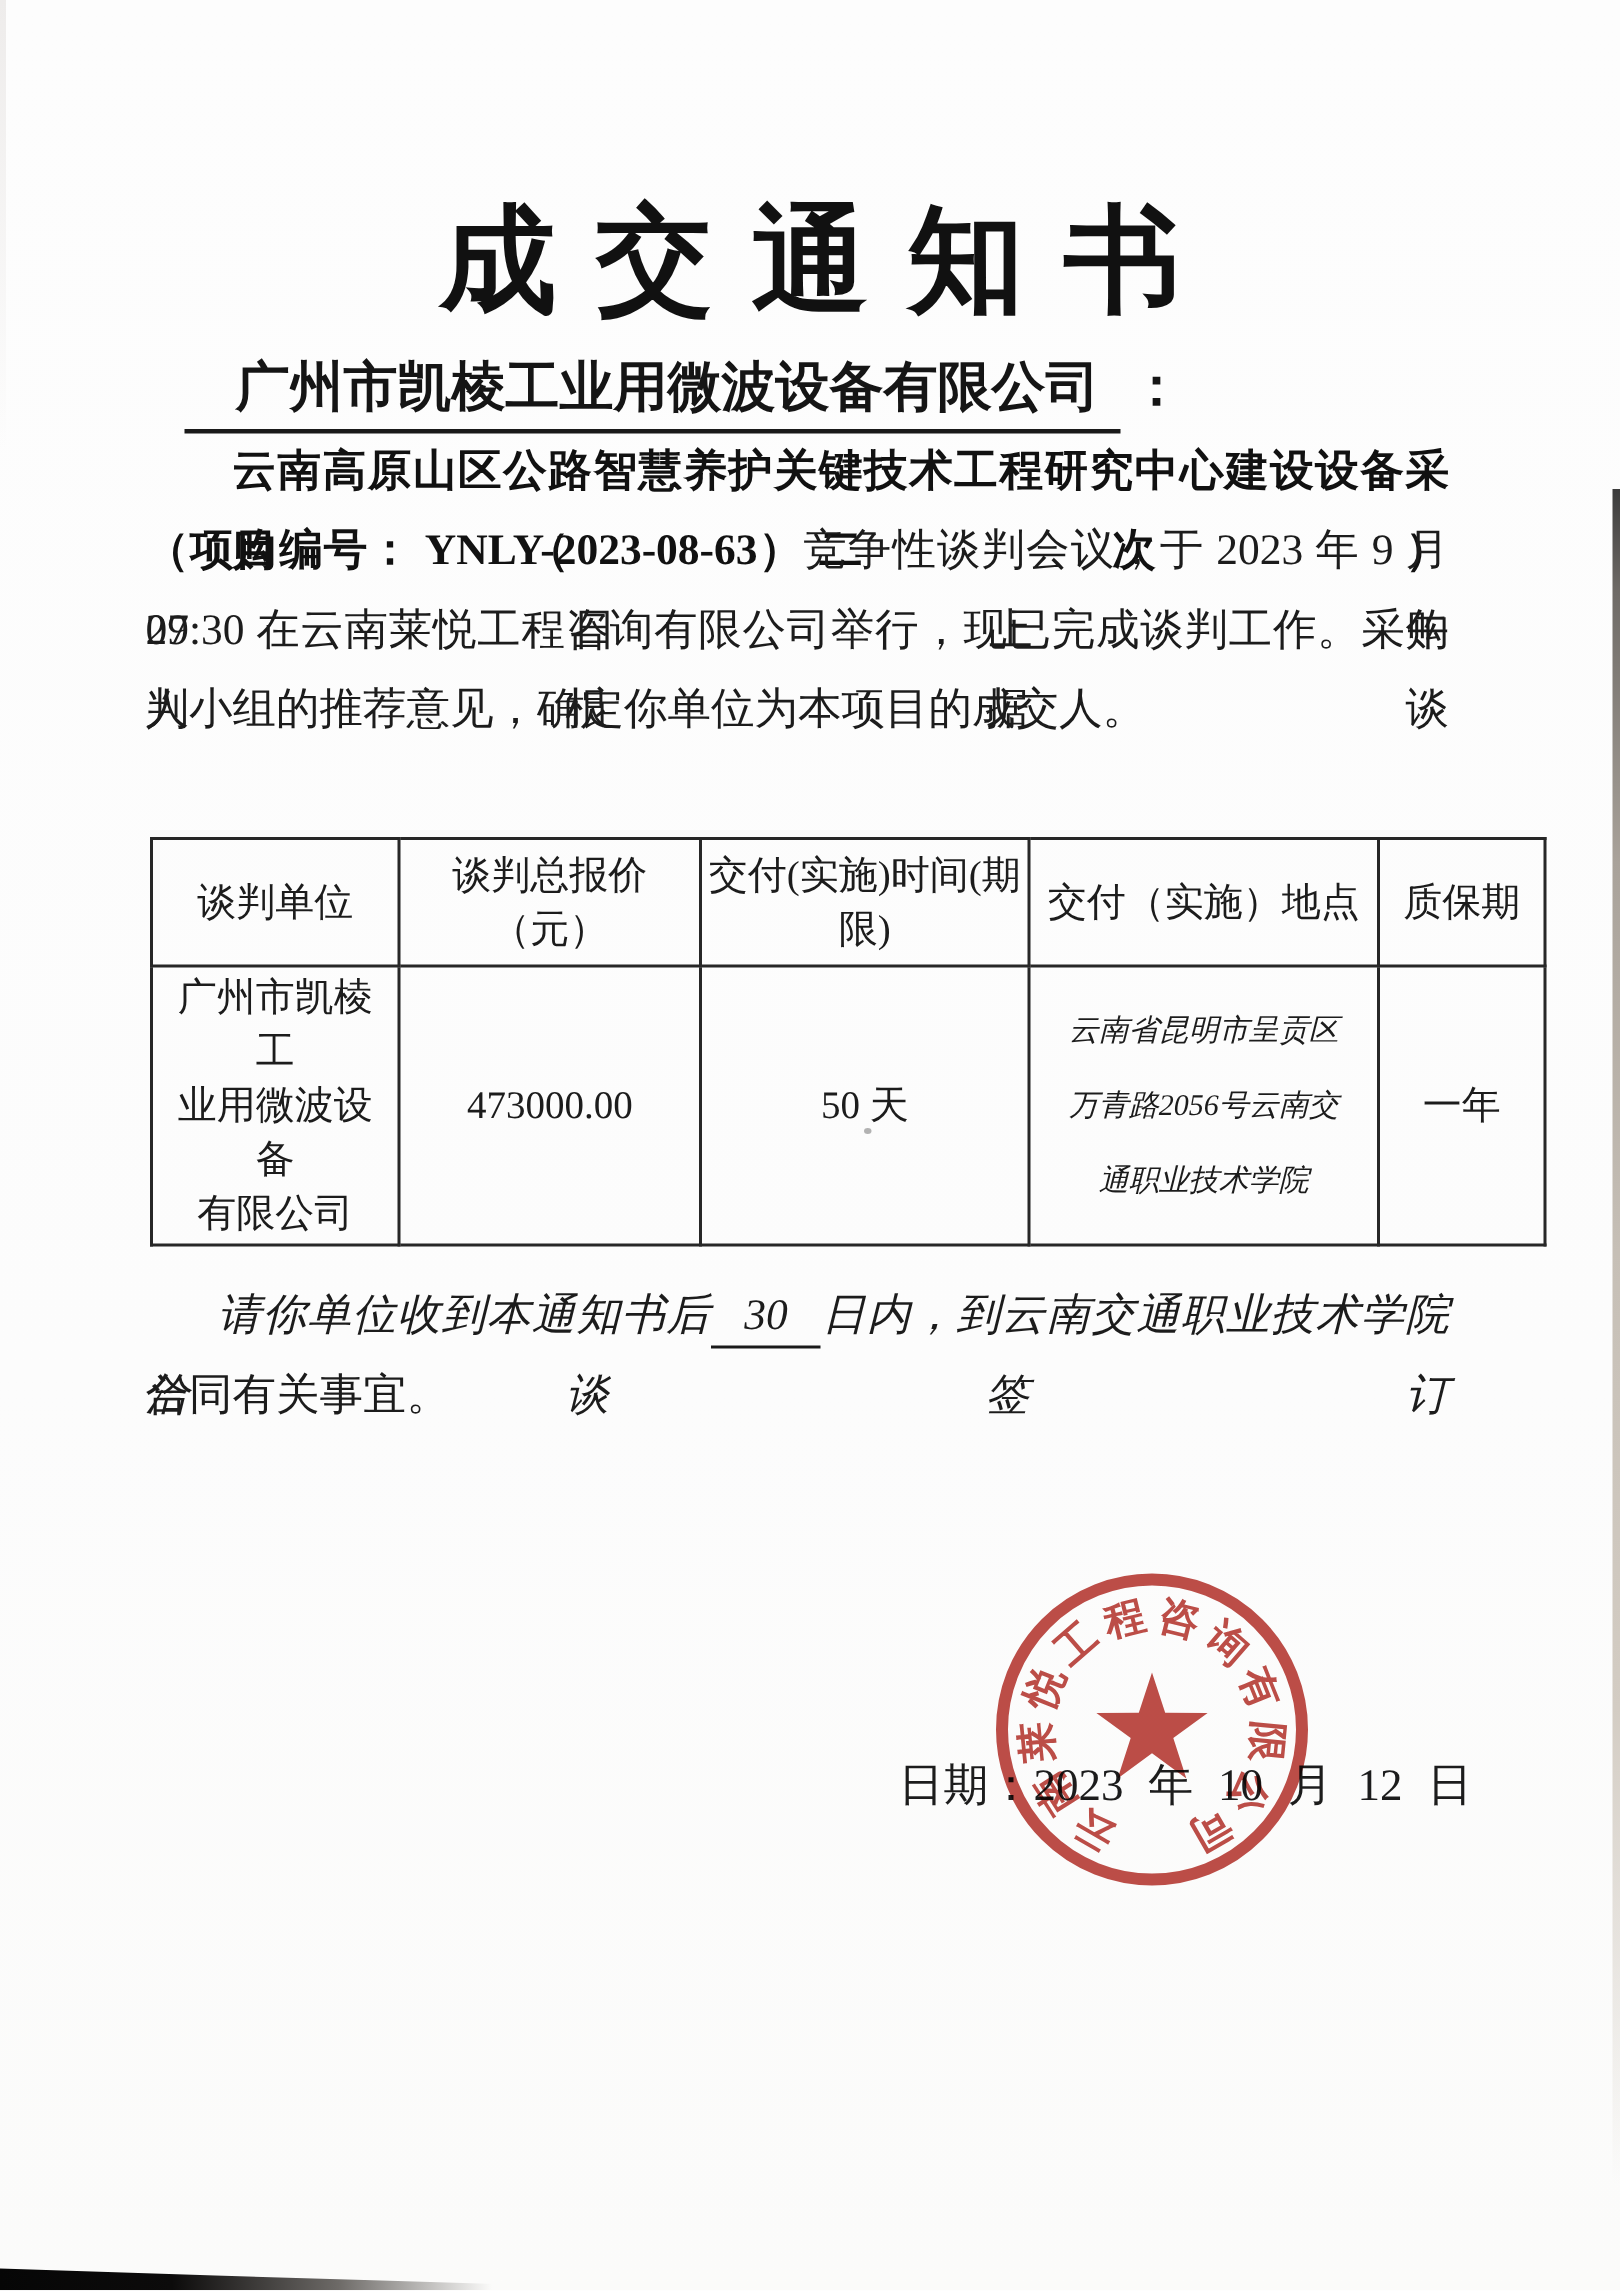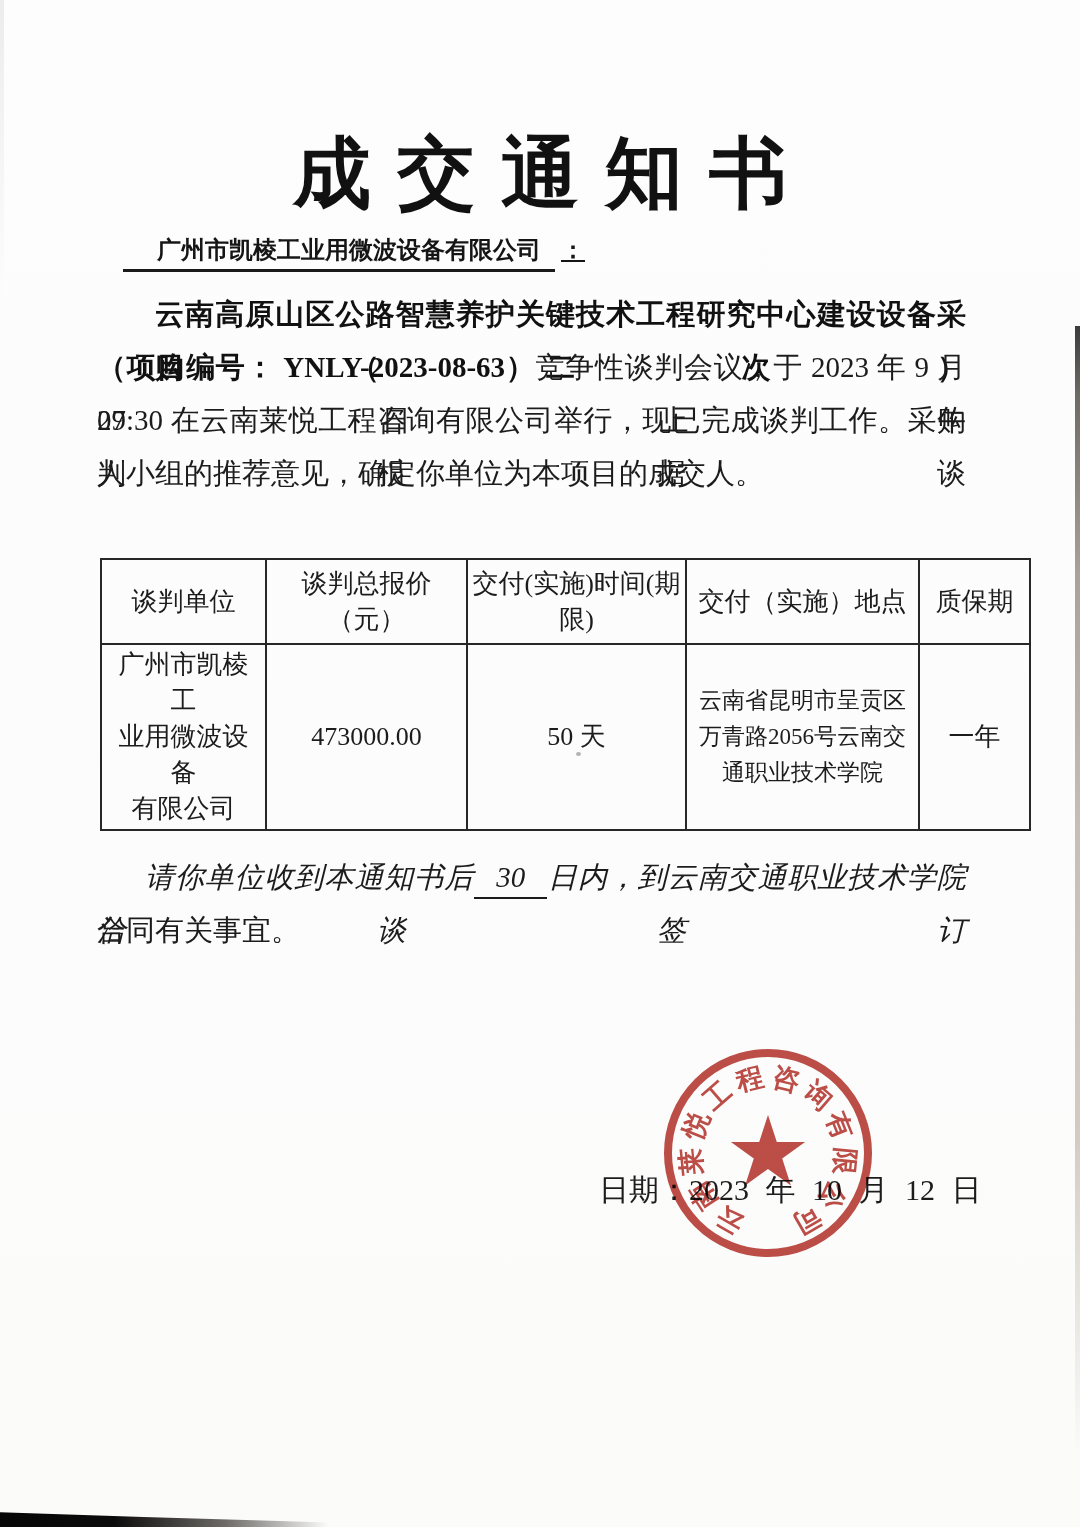--- a/index.html
+++ b/index.html
@@ -15,21 +15,21 @@
   }
   
   .doc-title{
     position:absolute;left:0;top:122px;width:1080px;
     text-align:center;font-size:78px;font-weight:bold;
     letter-spacing:26px;text-indent:26px;color:#111;
   }
   
   .addressee{
     position:absolute;left:123px;top:234px;
-    font-size:24px;font-weight:bold;white-space:nowrap;color:#151515;text-decoration:underline;
+    font-size:36px;font-weight:bold;white-space:nowrap;color:#151515;
   }
   .addressee .uline{
     display:inline-block;border-bottom:3px solid #1a1a1a;
     padding:0 14px 3px 34px;
   }
   .addressee .colon{padding-left:6px;}
   
   .body-block{
     position:absolute;left:97px;top:288px;width:869px;
     font-size:29px;line-height:53px;color:#1c1c1c;
@@ -45,21 +45,21 @@
     font-size:26px;color:#1c1c1c;
   }
   table.award th,table.award td{
     border:2px solid #272727;text-align:center;vertical-align:middle;
     font-weight:normal;padding:2px 4px;
   }
   tr.hdr{height:85px;}
   tr.datarow{height:148px;}
   .c1{width:155px;}.c2{width:191px;border-radius:29px;}.c3{width:209px;}.c4{width:223px;}.c5{width:101px;}
   .cellline{line-height:36px;}
-  td.addr .cellline{font-size:23px;line-height:36px;}
+  td.addr .cellline{font-size:20px;line-height:50px;font-style:italic;}
   
   .closing{
     position:absolute;left:97px;top:851px;width:869px;
     font-size:29px;line-height:53px;color:#1c1c1c;
   }
   .cline1{text-align:justify;text-align-last:justify;height:53px;font-style:italic;}
   .blank{
     display:inline-block;border-bottom:2px solid #1a1a1a;
     padding:0 22px 0 22px;text-align:center;line-height:40px;
   }

